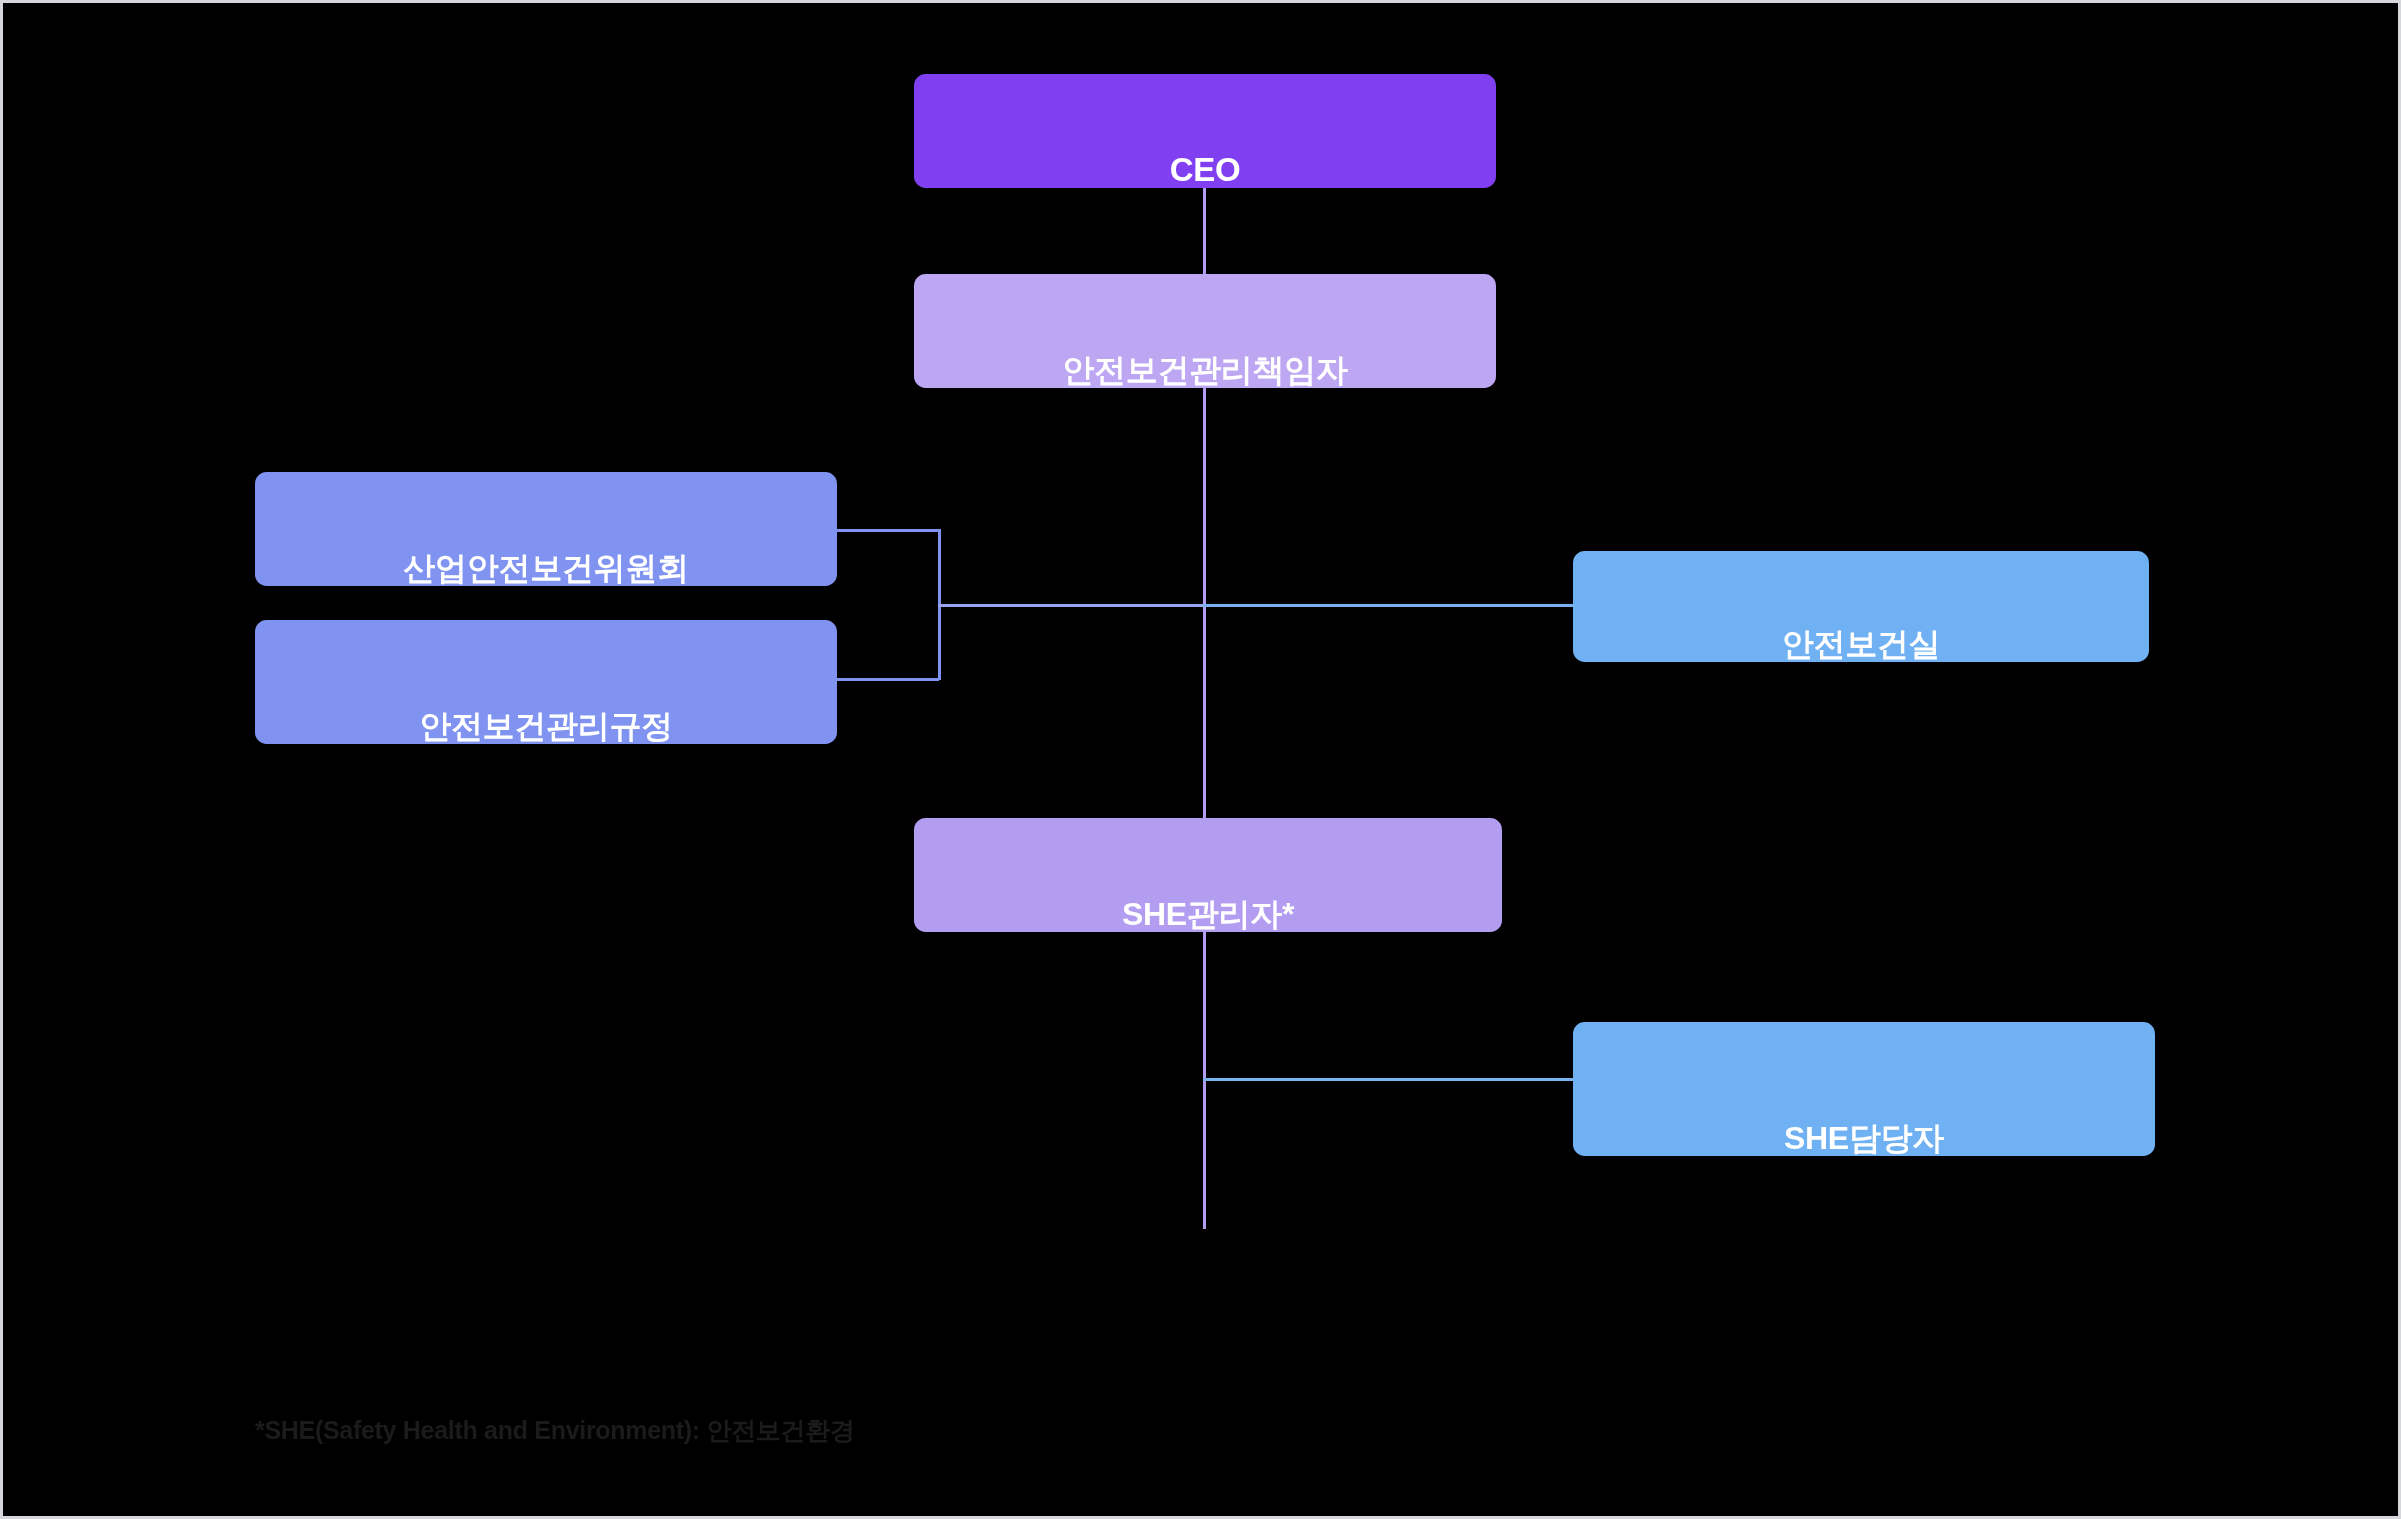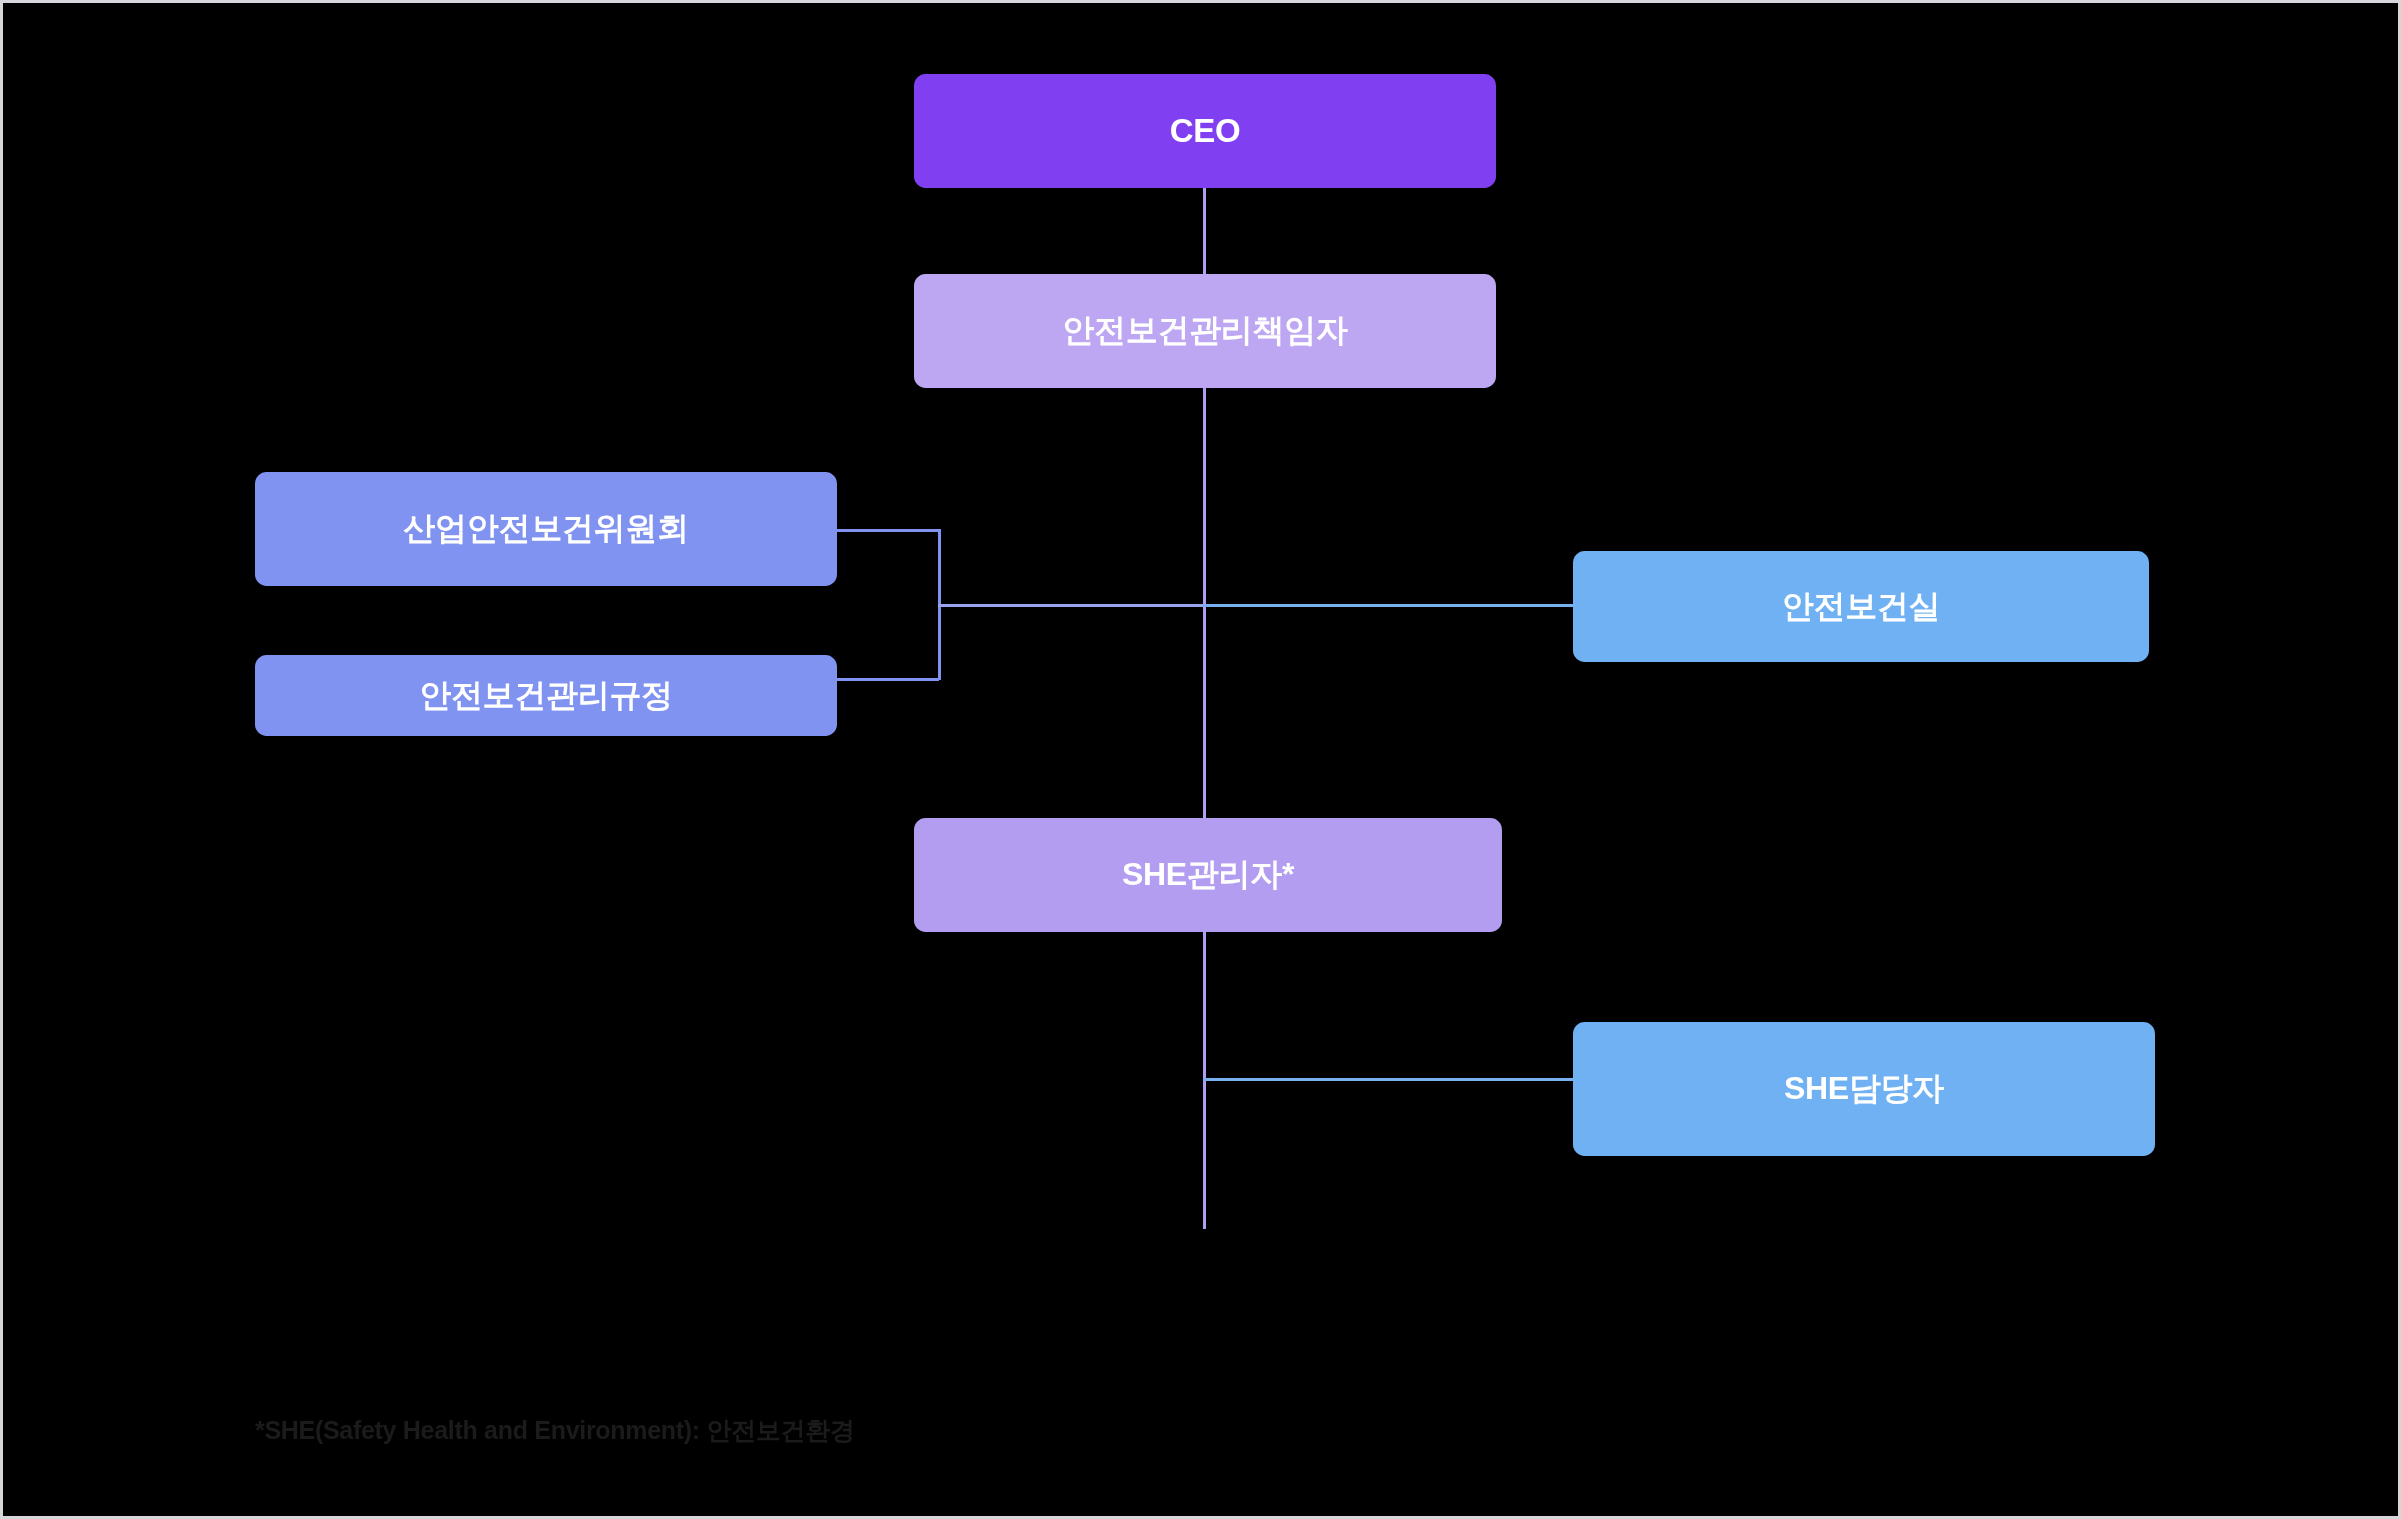--- a/index.html
+++ b/index.html
@@ -15,21 +15,21 @@
     box-sizing: border-box;
     border: 3.3px solid #d5d7da;
     overflow: hidden;
     font-family: "Liberation Sans", sans-serif;
   }
   .node {
     position: absolute;
     box-sizing: border-box;
     border-radius: 11.7px;
     display: flex;
-    align-items: center;
+    align-items: flex-end;
     justify-content: center;
     color: #ffffff;
     font-weight: bold;
     letter-spacing: -0.3px;
     text-align: center;
     line-height: 1.1;
     z-index: 3;
   }
   
   #node-ceo {
@@ -52,24 +52,23 @@
     background: #b39df0;
     font-size: 32px;
   }
   
   #node-committee {
     left: 252px; top: 469px; width: 582px; height: 114px;
     background: #8093f0;
     font-size: 32px;
   }
   #node-regulation {
-    left: 252px; top: 617px; width: 582px; height: 81px;
+    left: 252px; top: 617px; width: 582px; height: 124px;
     background: #8093f0;
     font-size: 32px;
-    margin-top: 35px;
   }
   
   #node-safety-office {
     left: 1570px; top: 548px; width: 576px; height: 111px;
     background: #6fb1f2;
     font-size: 32px;
   }
   #node-she-staff {
     left: 1570px; top: 1019px; width: 582px; height: 134px;
     background: #6fb1f2;

